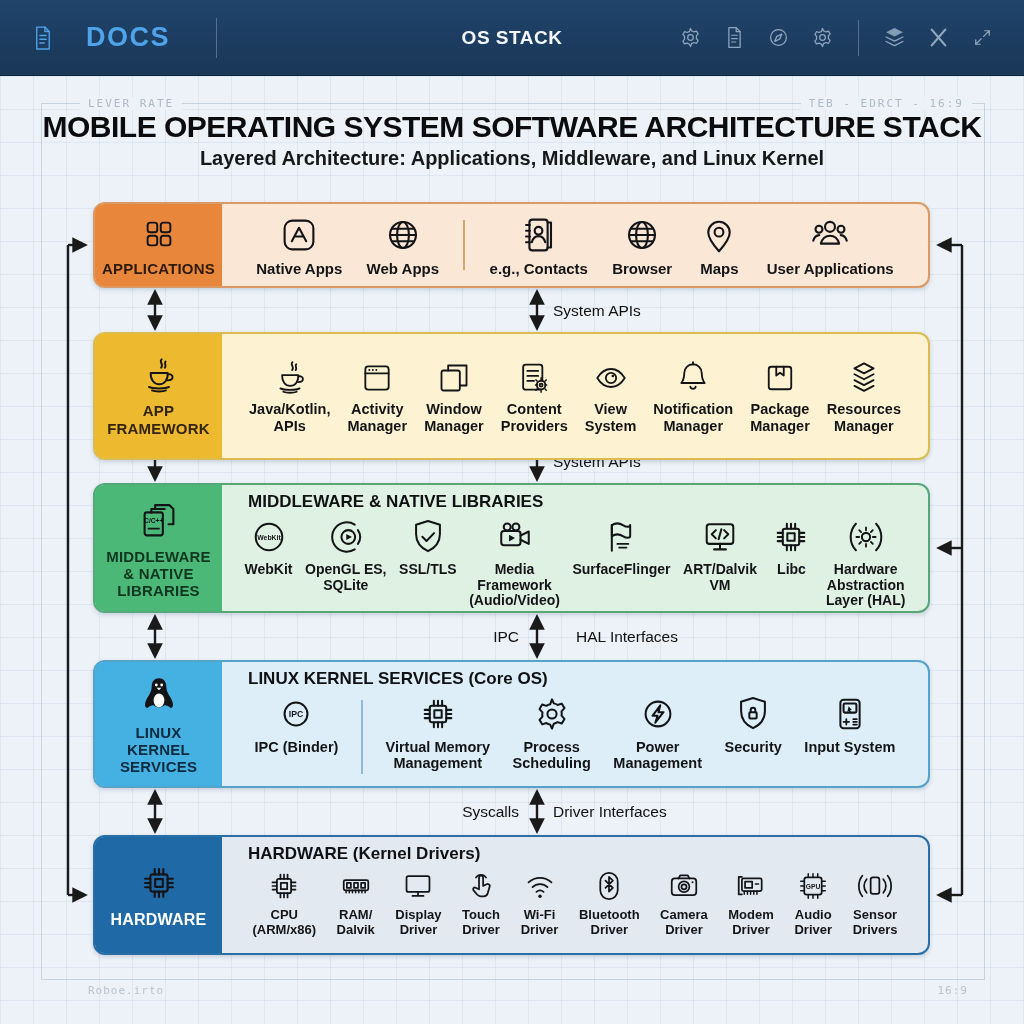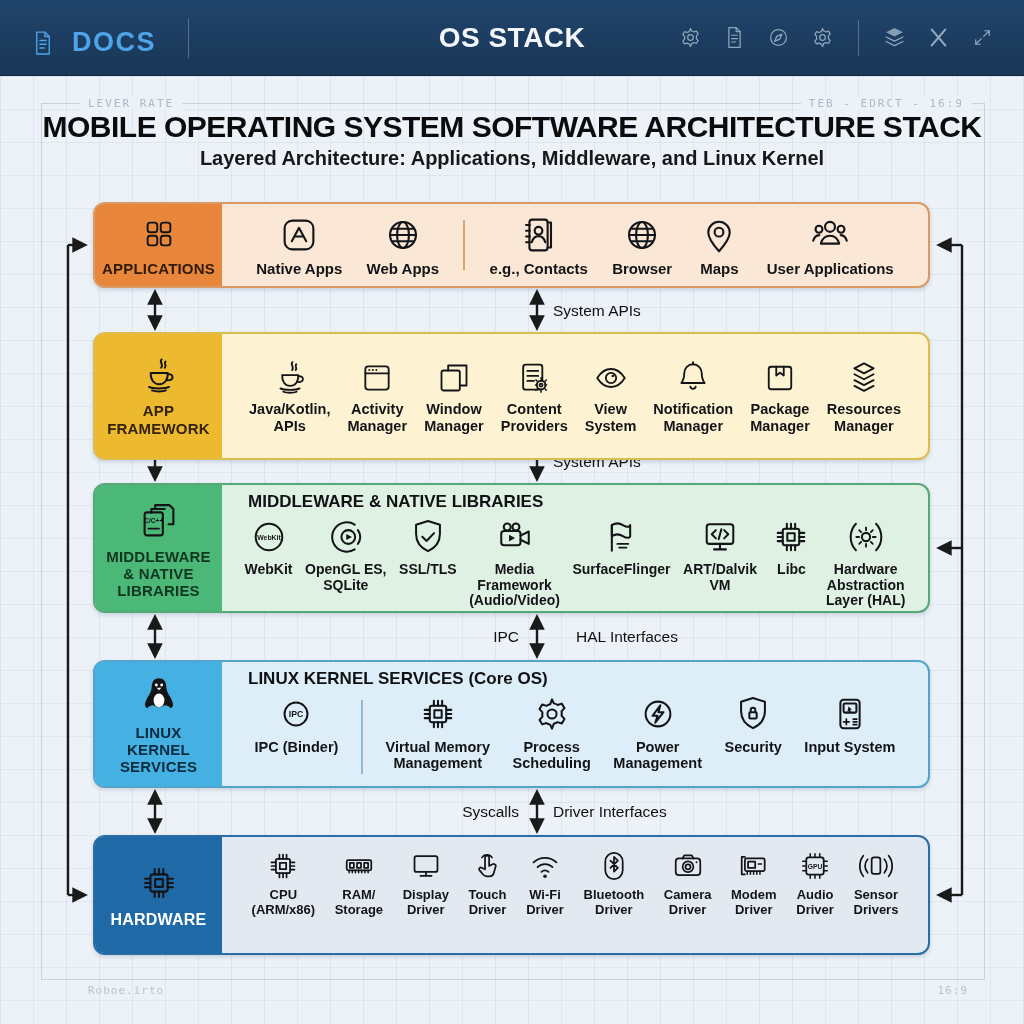--- a/index.html
+++ b/index.html
@@ -1,25 +1,25 @@
 <!DOCTYPE html>
 <html><head>
 <meta charset="utf-8">
 <style>
   html,body{margin:0;padding:0;background:#fff}
   body{width:1024px;height:1024px;overflow:hidden;font-family:"Liberation Sans",sans-serif;-webkit-font-smoothing:antialiased}
 
   
   .topbar{position:relative;height:76px;background:linear-gradient(#20446b,#193757);display:flex;align-items:center;
           padding:0 28px;box-sizing:border-box;border-bottom:1px solid #0f2740}
-  .tb-left{display:flex;align-items:flex-end;gap:14px}
+  .tb-left{display:flex;align-items:center;gap:28px}
   .tb-brand-icon{width:30px;height:30px;display:inline-flex;color:#4EA3E9}
   .brand{font-size:27px;font-weight:800;color:#4EA3E9;letter-spacing:1.5px}
   .tb-sep{width:1px;height:40px;background:#54708e;margin-left:18px}
-  .tb-title{position:absolute;left:50%;transform:translateX(-50%);font-size:28px;font-weight:800;color:#f3f7fb;letter-spacing:.5px}
+  .tb-title{position:absolute;left:50%;transform:translateX(-50%);font-size:19px;font-weight:800;color:#f3f7fb;letter-spacing:.5px}
   .tb-right{margin-left:auto;display:flex;align-items:center;gap:17px}
   .tb-icon{width:27px;height:27px;display:inline-flex;color:#91a7bd;cursor:pointer}
   .tb-sep2{width:1px;height:36px;background:#54708e;margin:0 5px}
   .icon svg,.tb-icon svg,.tb-brand-icon svg{width:100%;height:100%}
 
   
   .canvas{position:relative;width:1024px;height:948px;background-color:#EDF2F8;overflow:hidden;
           background-image:linear-gradient(rgba(125,160,200,.14) 1px,transparent 1px),
                            linear-gradient(90deg,rgba(125,160,200,.14) 1px,transparent 1px);
           background-size:33px 33px}
@@ -555,20 +555,21 @@
           <span class="icon label-icon">
             <svg viewBox="0 0 48 48" fill="none" stroke="currentColor" stroke-width="2.2" stroke-linecap="round" stroke-linejoin="round">
               <rect x="15" y="15" width="18" height="18" rx="2.5"></rect>
               <rect x="20" y="20" width="8" height="8"></rect>
               <path d="M19.5 15V9.5M24 15V9.5M28.5 15V9.5M19.5 38.5V33M24 38.5V33M28.5 38.5V33M15 19.5H9.5M15 24H9.5M15 28.5H9.5M38.5 19.5H33M38.5 24H33M38.5 28.5H33"></path>
             </svg>
           </span>
           <span class="label-text">HARDWARE</span>
         </div>
         <div class="layer-content has-title">
+          <div class="content-title">HARDWARE (Kernel Drivers)</div>
           <div class="items-row">
             <div class="stack-item">
               <span class="icon">
                 <svg viewBox="0 0 48 48" fill="none" stroke="currentColor" stroke-width="2.2" stroke-linecap="round" stroke-linejoin="round">
                   <rect x="15" y="15" width="18" height="18" rx="2.5"></rect>
                   <rect x="20" y="20" width="8" height="8"></rect>
                   <path d="M19.5 15V9.5M24 15V9.5M28.5 15V9.5M19.5 38.5V33M24 38.5V33M28.5 38.5V33M15 19.5H9.5M15 24H9.5M15 28.5H9.5M38.5 19.5H33M38.5 24H33M38.5 28.5H33"></path>
                 </svg>
               </span>
               <span class="item-label">CPU
@@ -578,21 +579,21 @@
               <span class="icon">
                 <svg viewBox="0 0 48 48" fill="none" stroke="currentColor" stroke-width="2.2" stroke-linecap="round" stroke-linejoin="round">
                   <rect x="8.5" y="16.5" width="31" height="13" rx="2"></rect>
                   <rect x="12.5" y="20" width="5" height="6.5"></rect>
                   <rect x="21.5" y="20" width="5" height="6.5"></rect>
                   <rect x="30.5" y="20" width="5" height="6.5"></rect>
                   <path d="M11.5 29.5v3M15.5 29.5v3M19.5 29.5v3M23.5 29.5v3M27.5 29.5v3M31.5 29.5v3M35.5 29.5v3" stroke-width="1.9"></path>
                 </svg>
               </span>
               <span class="item-label">RAM/
-Storage</span>
+Dalvik</span>
             </div>
             <div class="stack-item">
               <span class="icon">
                 <svg viewBox="0 0 48 48" fill="none" stroke="currentColor" stroke-width="2.2" stroke-linecap="round" stroke-linejoin="round">
                   <rect x="9.5" y="11.5" width="29" height="20" rx="2.5"></rect>
                   <path d="M24 31.5v4.5M17 36.5h14"></path>
                 </svg>
               </span>
               <span class="item-label">Display
 Driver</span>

